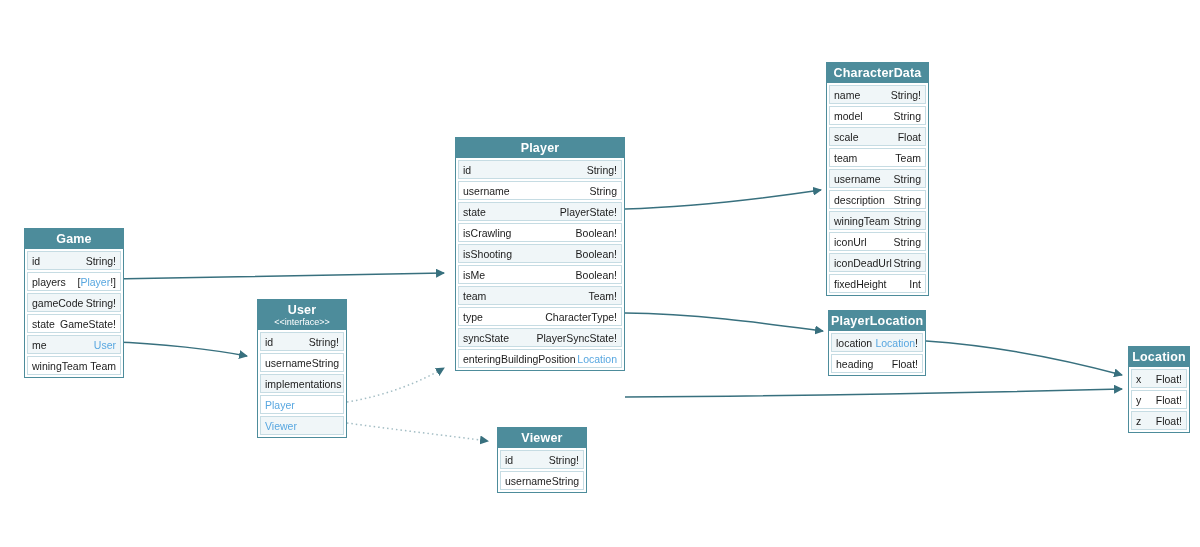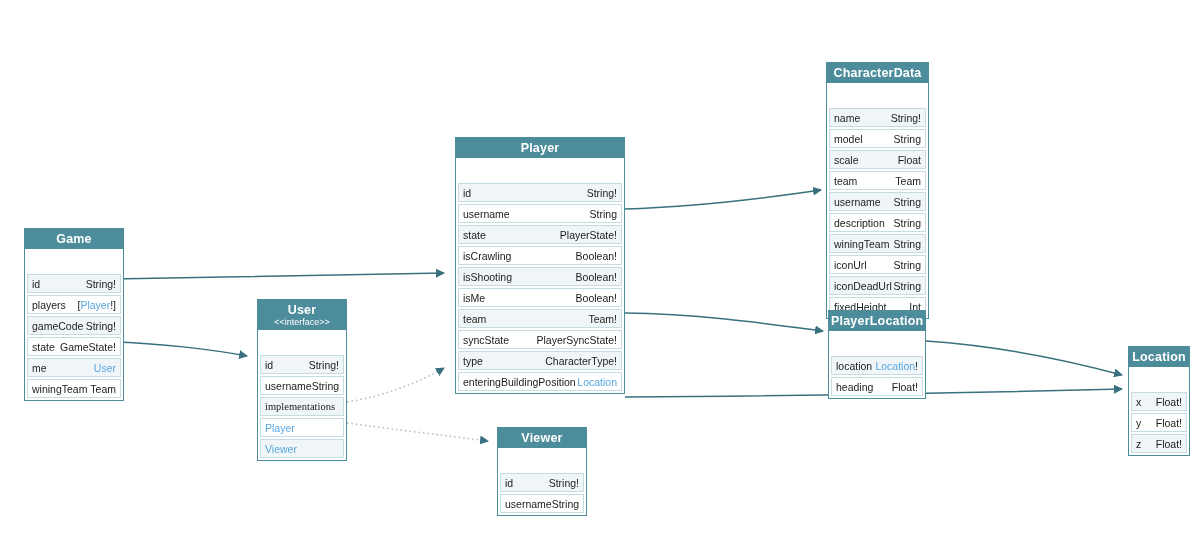--- a/index.html
+++ b/index.html
@@ -23,32 +23,32 @@
   .tbl{
     position:absolute;box-sizing:border-box;background:#fff;
     border:1px solid var(--bd);
   }
   .thead{
     background:var(--hd);color:#fff;text-align:center;
     padding:3px 2px;line-height:14px;cursor:pointer;
   }
   .title{font-size:12.5px;font-weight:600;letter-spacing:.2px;}
   .sub{font-size:9px;line-height:10px;}
-  .rows{display:flex;flex-direction:column;gap:2px;padding:2px;margin-top:23px;}
+  .rows{display:flex;flex-direction:column;gap:2px;padding:2px;}
   .frow{
     box-sizing:border-box;display:flex;justify-content:space-between;
     align-items:center;height:19px;border:1px solid var(--rbd);
     padding:0 4px;font-size:10.5px;color:var(--txt);white-space:nowrap;
     background:#fff;cursor:pointer;
   }
   .frow:nth-child(odd){background:var(--tint);}
   .fname{color:var(--txt);}
   .ftype{margin-left:auto;}
   .link{color:var(--link);}
-  .center-name{width:100%;text-align:left;font-family:Liberation Serif, serif;}
+  .center-name{width:100%;text-align:left;}
 </style>
 </head>
 <body>
 
 <div id="canvas">
   <svg id="edges" xmlns="http://www.w3.org/2000/svg" width="1200" height="547" viewBox="0 0 1200 547">
     <defs>
       <marker id="arh" markerUnits="userSpaceOnUse" markerWidth="9" markerHeight="9" refX="8" refY="4.5" orient="auto">
         <path d="M0,0 L9,4.5 L0,9 z" fill="#38707e"></path>
       </marker>
@@ -148,26 +148,26 @@
           </div>
           <div class="frow">
             <span class="fname">isMe</span>
             <span class="ftype"><span class="">Boolean!</span></span>
           </div>
           <div class="frow">
             <span class="fname">team</span>
             <span class="ftype"><span class="">Team!</span></span>
           </div>
           <div class="frow">
+            <span class="fname">type</span>
+            <span class="ftype"><span class="">CharacterType!</span></span>
+          </div>
+          <div class="frow">
             <span class="fname">syncState</span>
             <span class="ftype"><span class="">PlayerSyncState!</span></span>
-          </div>
-          <div class="frow">
-            <span class="fname">type</span>
-            <span class="ftype"><span class="">CharacterType!</span></span>
           </div>
           <div class="frow">
             <span class="fname">enteringBuildingPosition</span>
             <span class="ftype"><span class="link">Location</span></span>
           </div>
         </div>
       </div>
       <div class="tbl" style="left: 497px; top: 427px; width: 90px;">
         <div class="thead">
           <div class="title">Viewer</div>

